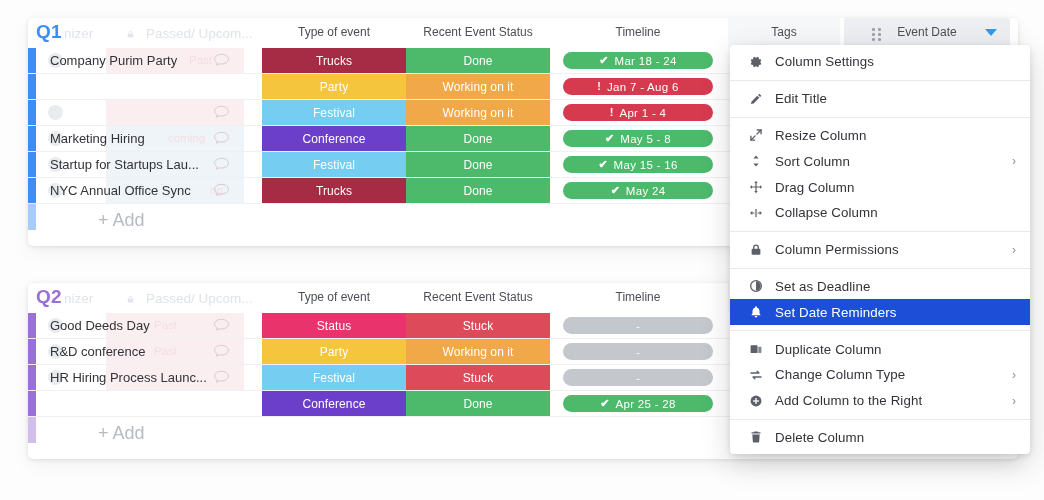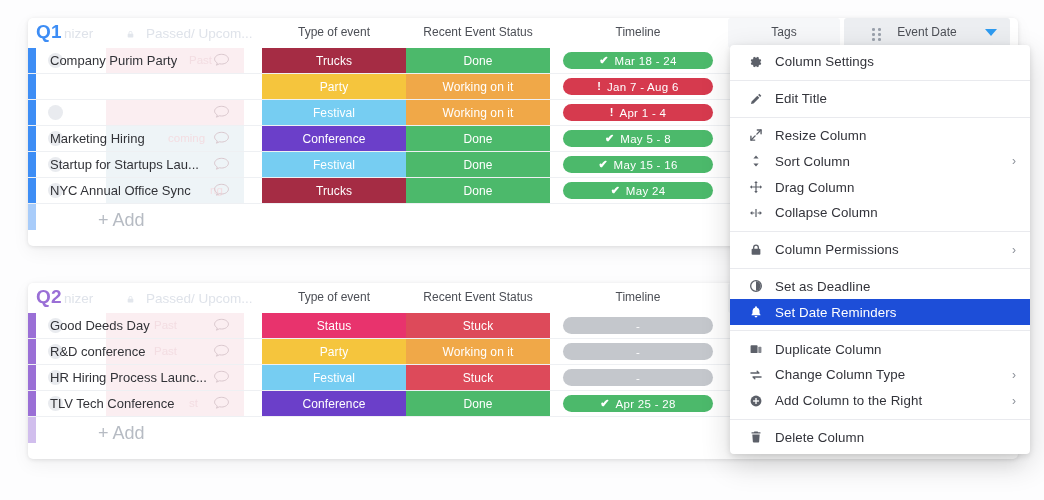--- a/index.html
+++ b/index.html
@@ -464,29 +464,20 @@
           <div class="chip" style="left: 234px; width: 144px; background: rgb(118, 205, 242);">Festival</div>
           <div class="chip" style="left: 378px; width: 144px; background: rgb(221, 74, 90);">Stuck</div>
           <div class="pillcell" style="left: 524px; width: 172px;">
             <div class="pill" style="background: rgb(196, 199, 204);">
               <span class="ptxt">-</span>
             </div>
           </div>
         </div>
         <div class="row">
           <div class="colorbar" style="background: rgb(154, 111, 214);"></div>
-          <div class="name-cell">
-            <div class="ghost-person"></div>
-            <div class="tint" style="background: rgb(251, 238, 241);"></div>
-            <div class="name-txt">TLV Tech Conference</div>
-            <div class="ghost-past" style="left: 153px;">st</div>
-            <div class="bubble" style="right: 14px;"><svg viewBox="0 0 20 17" width="17" height="14" fill="none" stroke="#d8c6cc" stroke-width="1.2">
-    <path d="M10 1.6c4.7 0 8.4 2.6 8.4 5.9S14.7 13.4 10 13.4c-.9 0-1.8-.1-2.6-.3l-3.5 1.7 1-2.7C3 11 1.6 9.3 1.6 7.5 1.6 4.2 5.3 1.6 10 1.6z"></path>
-              </svg></div>
-          </div>
           <div class="chip" style="left: 234px; width: 144px; background: rgb(107, 63, 201);">Conference</div>
           <div class="chip" style="left: 378px; width: 144px; background: rgb(76, 185, 107);">Done</div>
           <div class="pillcell" style="left: 524px; width: 172px;">
             <div class="pill" style="background: rgb(76, 185, 107);">
               <span class="pico">✔</span>
               <span class="ptxt">Apr 25 - 28</span>
             </div>
           </div>
         </div>
         <div class="addrow">

